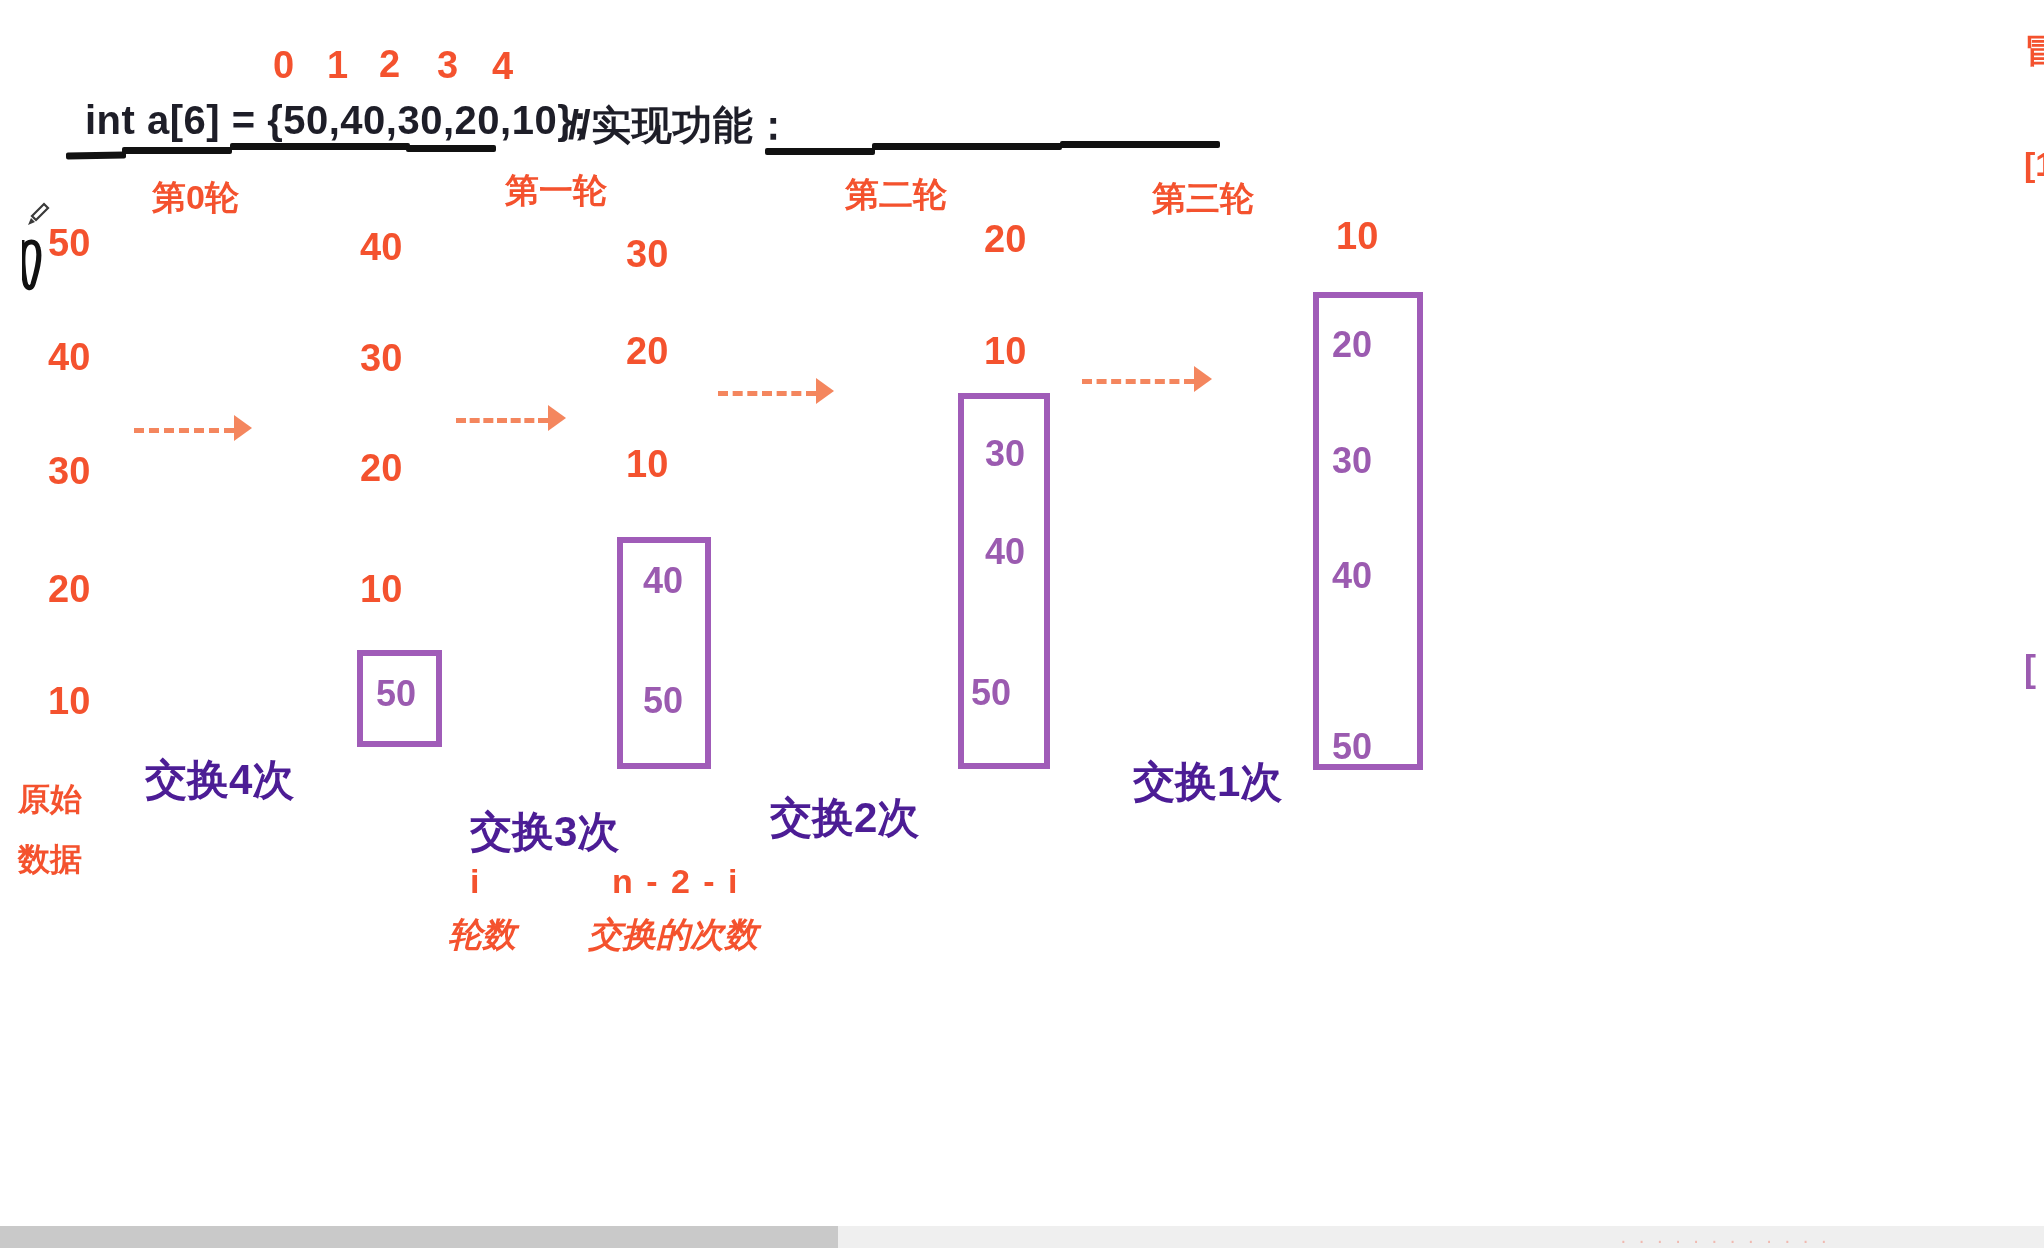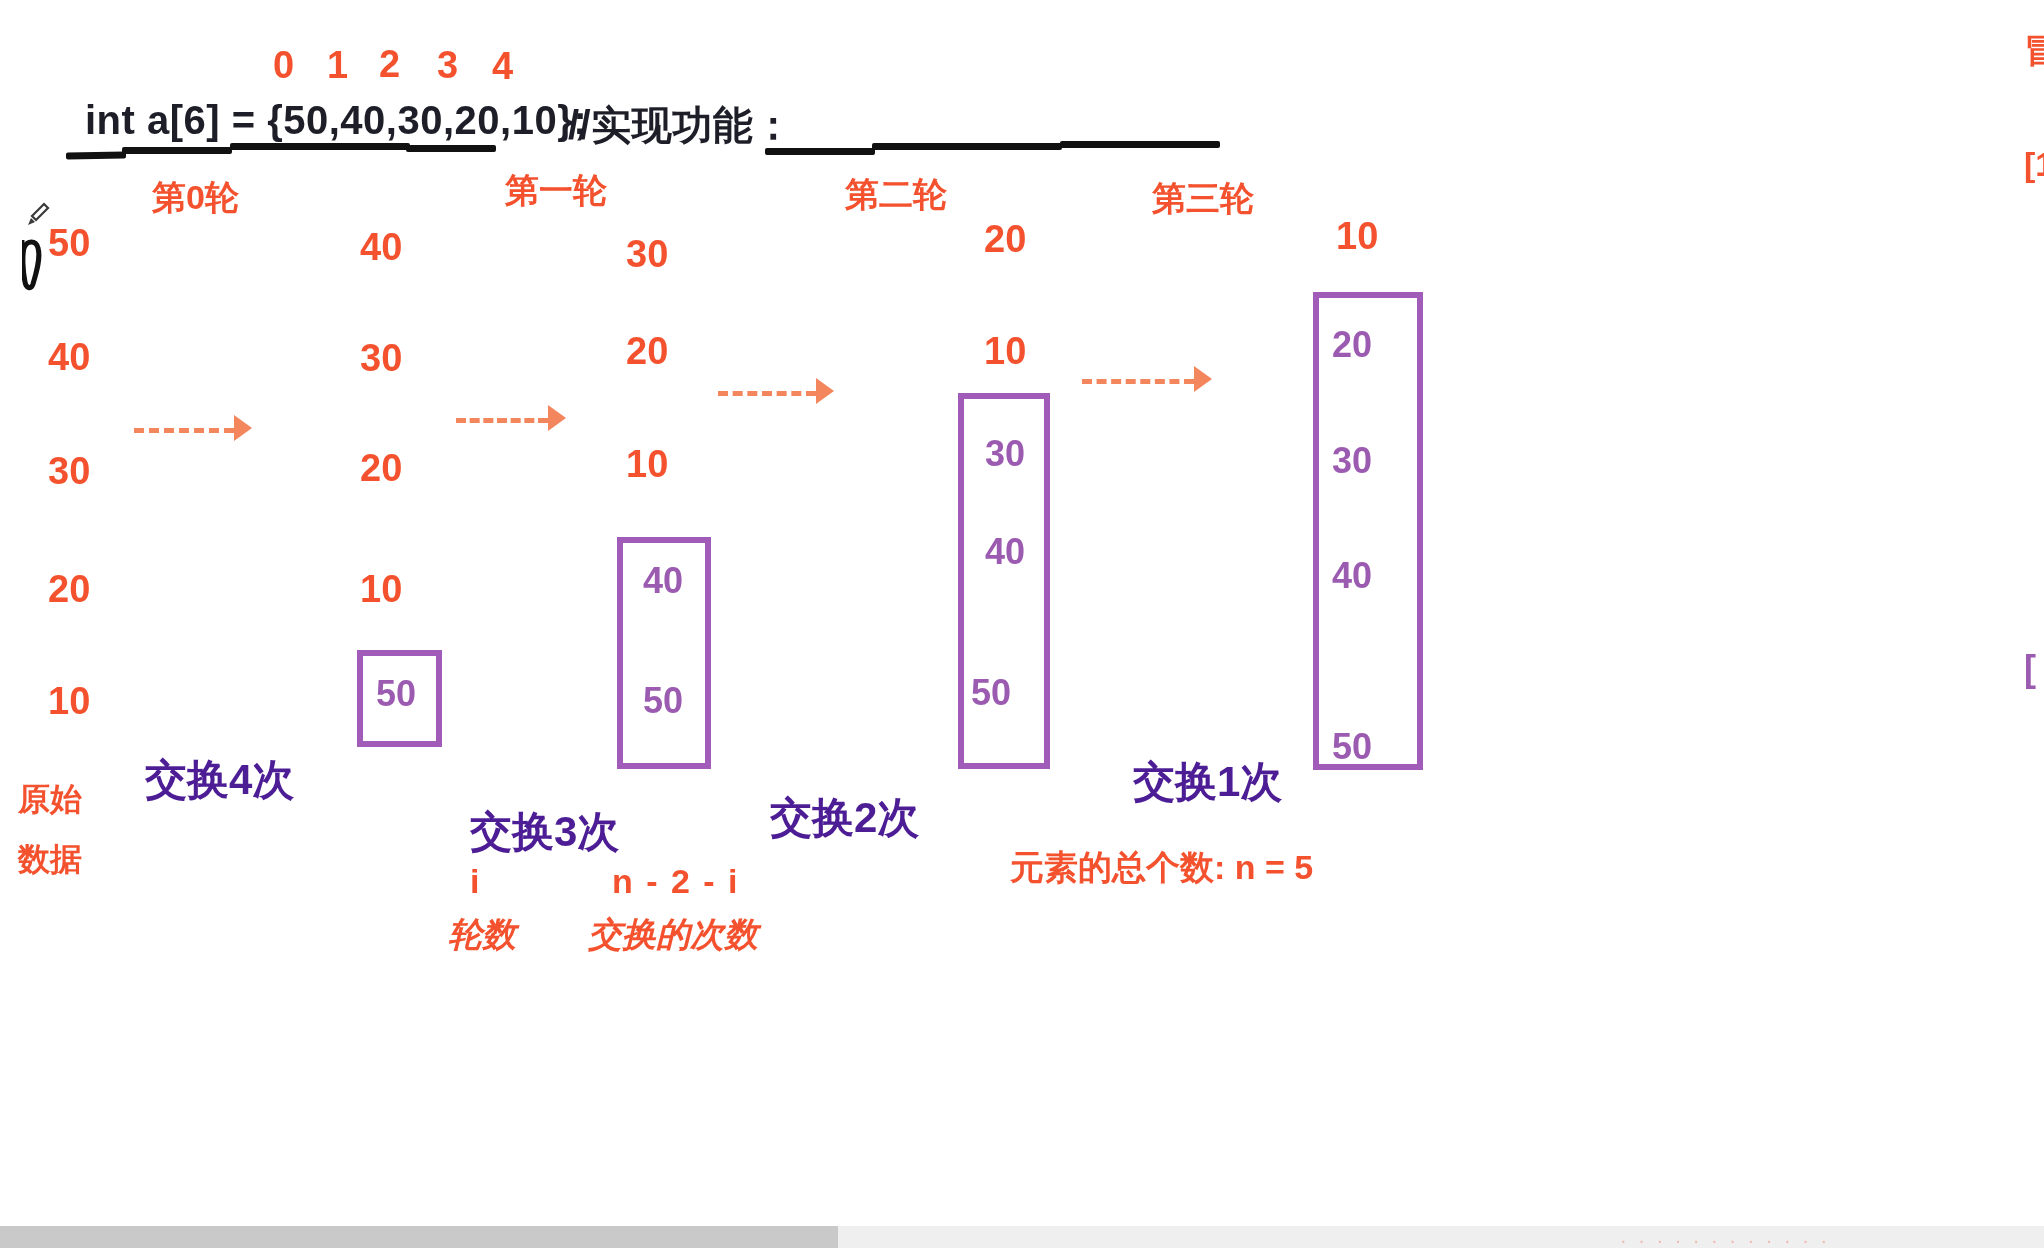--- a/index.html
+++ b/index.html
@@ -161,21 +161,20 @@
   <div class="abs boxval" style="left:1332px;top:324px;">20</div>
   <div class="abs boxval" style="left:1332px;top:440px;">30</div>
   <div class="abs boxval" style="left:1332px;top:555px;">40</div>
   <div class="abs boxval" style="left:1332px;top:726px;">50</div>
 
   <div class="abs formula" style="left:470px;top:862px;">i</div>
   <div class="abs formula" style="left:612px;top:862px;">n - 2 - i</div>
   <div class="abs footnote" style="left:448px;top:912px;">轮数</div>
   <div class="abs footnote" style="left:588px;top:912px;">交换的次数</div>
 
-  <div class="abs total" style="left:1010px;top:845px;">元素的总个数: n = 5</div>
 
   <div class="rclip" style="left:2024px;top:0;width:20px;height:950px;">
     <div class="abs round" style="left:0px;top:28px;">冒</div>
     <div class="abs round" style="left:0px;top:145px;">[1</div>
     <div class="abs boxval" style="left:0px;top:648px;">[</div>
   </div>
 
   <div class="bottomstrip" style="width:838px;"></div>
   <div class="bottomstrip2" style="left:838px;width:1206px;"></div>
   <div class="bottomtext" style="left:1620px;">· · · · · ·   · · · · · ·</div>

